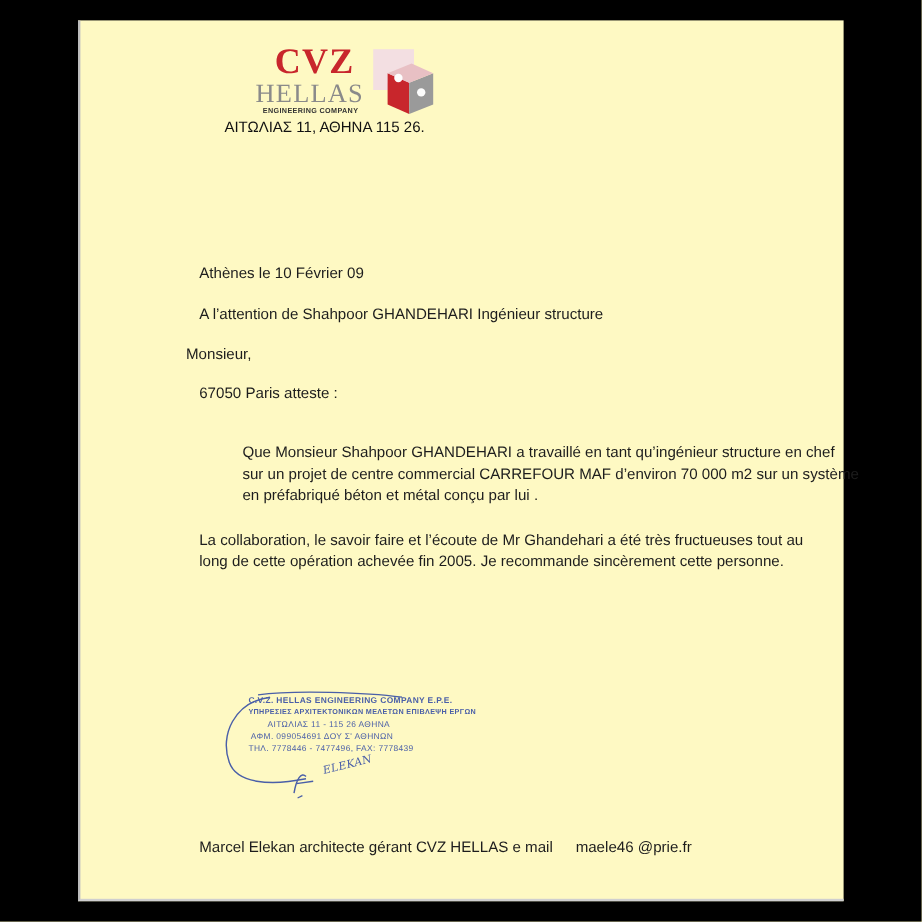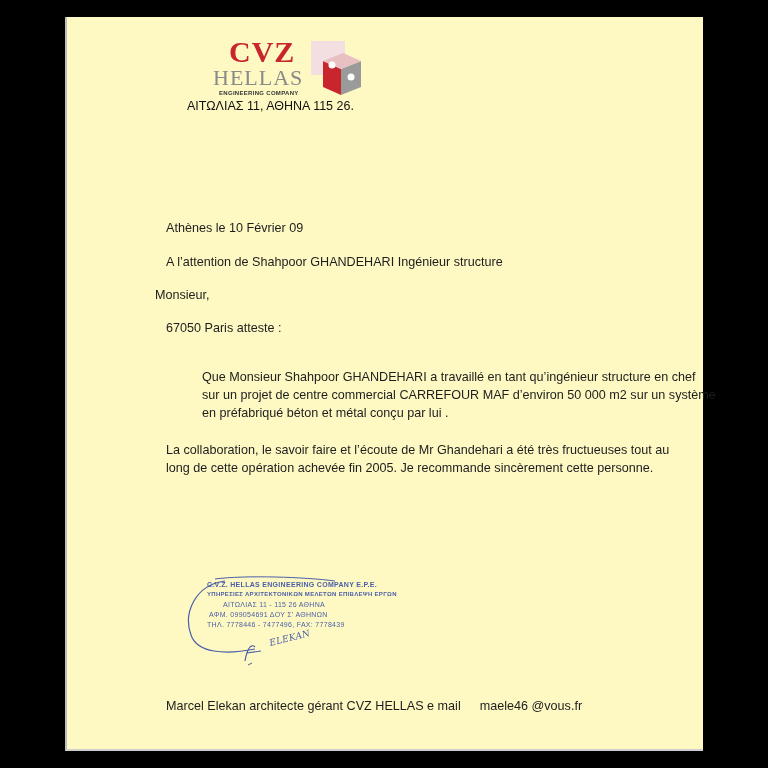--- a/index.html
+++ b/index.html
@@ -38,21 +38,21 @@
   <div class="abs text" style="left:99px; top:202px;">Athènes le 10 Février 09</div>
   <div class="abs text" style="left:99px; top:236px;text-align:right;">A l’attention de  Shahpoor GHANDEHARI  Ingénieur  structure</div>
   <div class="abs text" style="left:88px; top:269px;">Monsieur,</div>
 
   <div class="abs text" style="left:99px; top:302px;">
     <div>67050 Paris atteste :</div>
   </div>
 
   <div class="abs text" style="left:99px; top:351px;margin-left:36px;">
     <div>Que  Monsieur  Shahpoor GHANDEHARI    a travaillé en tant qu’ingénieur  structure en chef</div>
-    <div>sur un projet de centre commercial  CARREFOUR MAF d’environ 50 000 m2 sur un système</div>
+    <div>sur un projet de centre commercial  CARREFOUR MAF d’environ 70 000 m2 sur un système</div>
     <div>en préfabriqué béton et métal conçu par lui  .</div>
   </div>
 
   <div class="abs text" style="left:99px; top:424px;">
     <div>La collaboration, le savoir faire  et l’écoute de Mr Ghandehari  a été très fructueuses  tout au</div>
     <div>long de cette opération achevée fin 2005. Je recommande sincèrement cette personne.</div>
   </div>
 
 
   <div class="abs stamp">
@@ -66,16 +66,16 @@
     <div class="stamp-line" style="left:22px; top:18px; font-size:6px;">ΥΠΗΡΕΣΙΕΣ ΑΡΧΙΤΕΚΤΟΝΙΚΩΝ ΜΕΛΕΤΩΝ ΕΠΙΒΛΕΨΗ ΕΡΓΩΝ</div>
     <div class="stamp-line" style="left:38px; top:28px; font-weight:normal;">ΑΙΤΩΛΙΑΣ 11 - 115 26 ΑΘΗΝΑ</div>
     <div class="stamp-line" style="left:24px; top:38px; font-weight:normal;">ΑΦΜ. 099054691 ΔΟΥ  Σ' ΑΘΗΝΩΝ</div>
     <div class="stamp-line" style="left:22px; top:48px; font-weight:normal;">ΤΗΛ. 7778446 - 7477496, FAX: 7778439</div>
     <div class="stamp-line" style="left:84px; top:60px; font-family:'DejaVu Serif', serif; font-style:italic; font-weight:normal; font-size:9px; transform:rotate(-14deg);">ELEKAN</div>
   </div>
 
   <div class="abs text" style="left:99px; top:680px;">
     <span>Marcel Elekan  architecte gérant CVZ HELLAS  e mail</span>
     <span style="display:inline-block; width:12px;"></span>
-    <span>maele46 @vous.fr</span>
+    <span>maele46 @prie.fr</span>
   </div>
 
 </div>
 
 </body></html>

